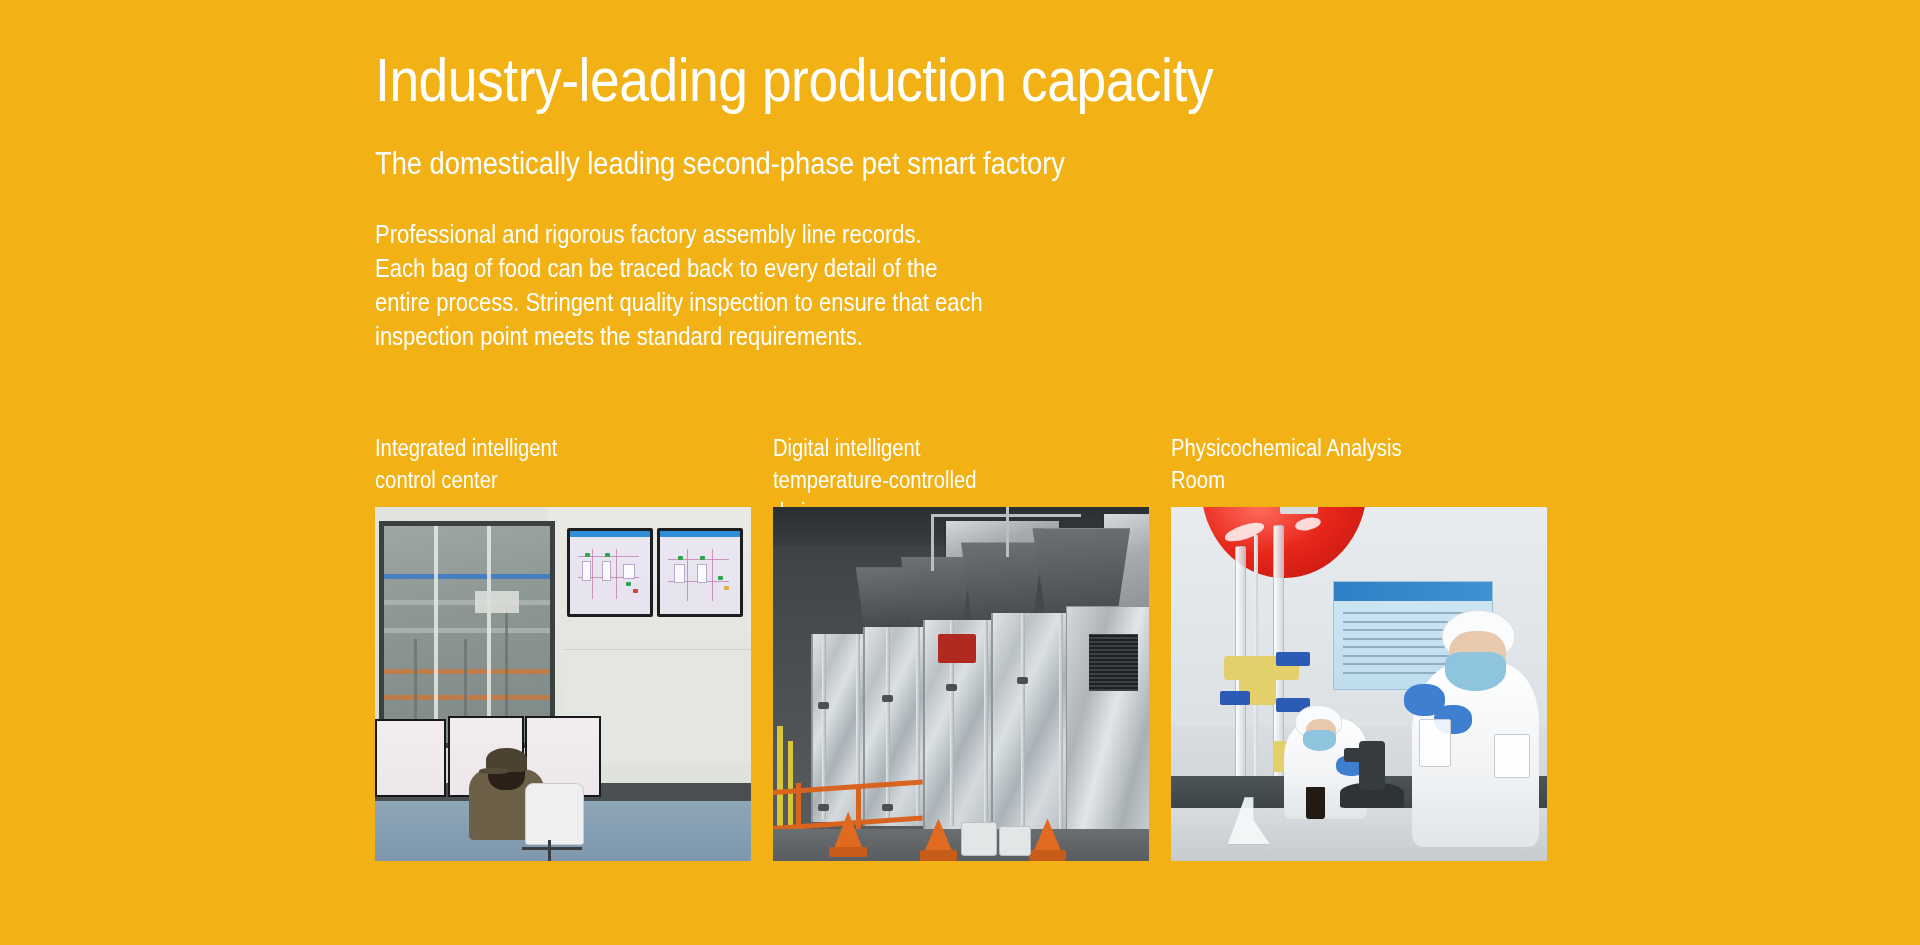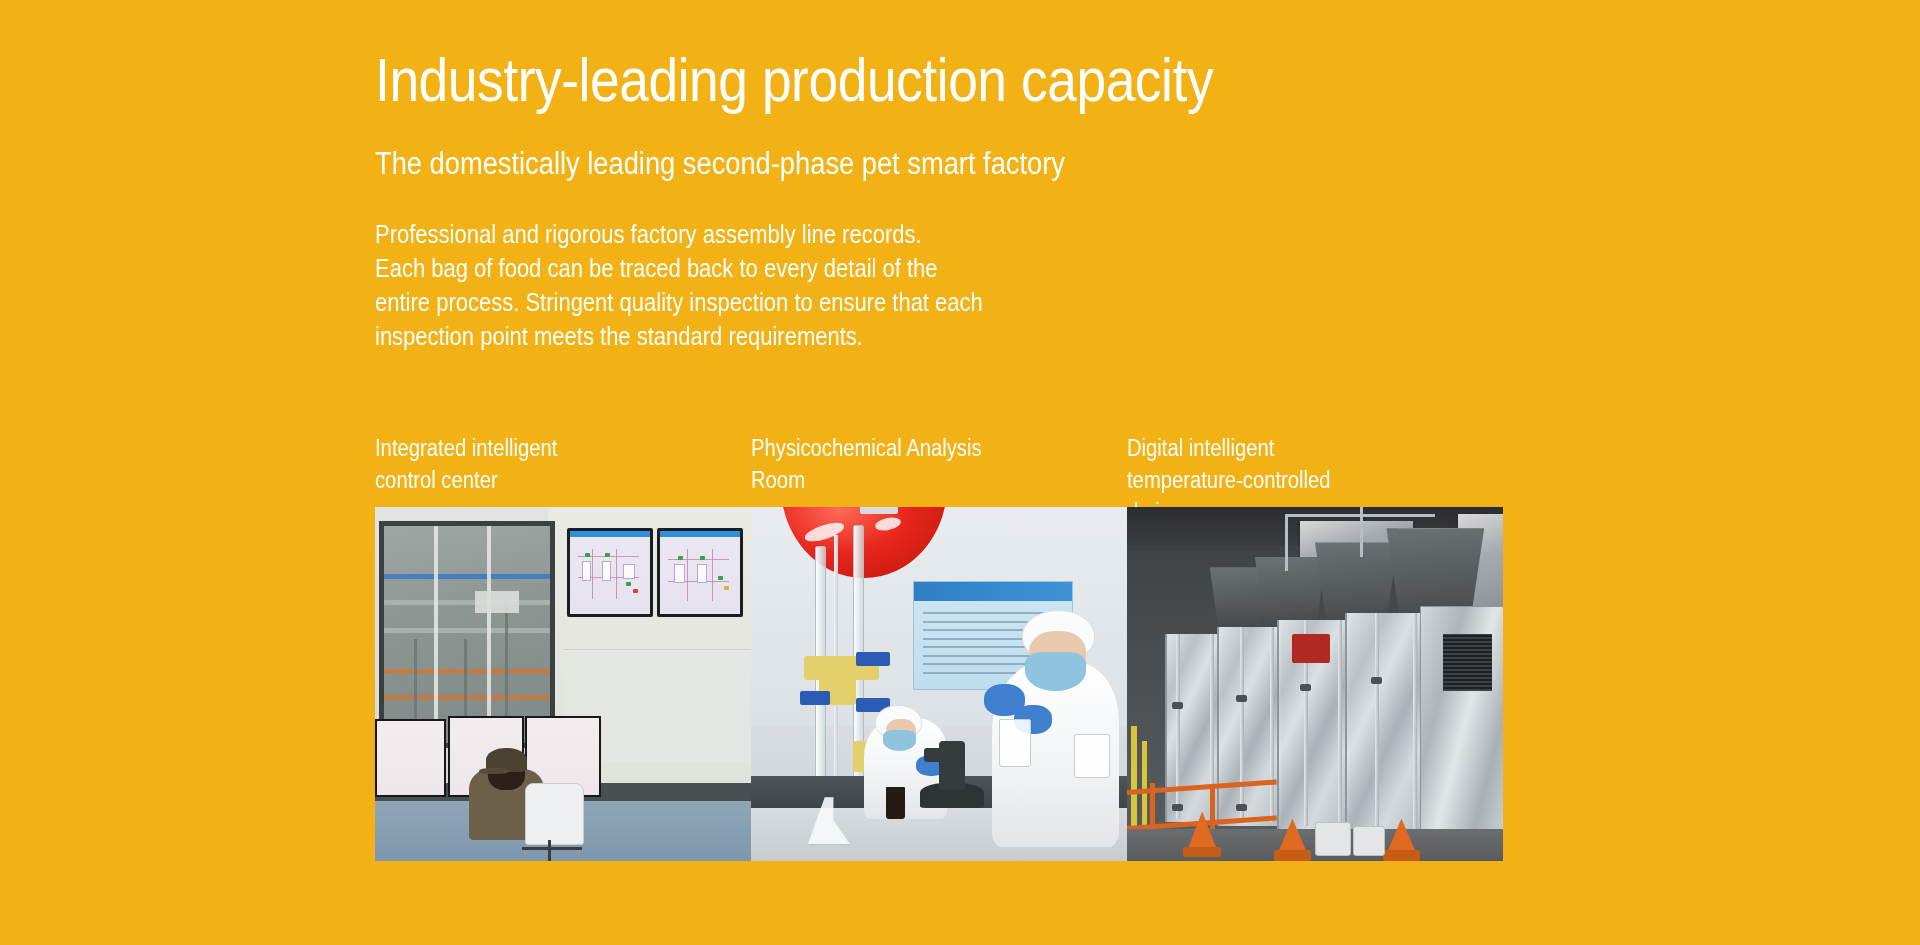--- a/index.html
+++ b/index.html
@@ -68,20 +68,21 @@
     white-space: nowrap;
     margin: 0;
   }
 
   
   .cards {
     position: absolute;
     left: 375px;
     top: 432px;
     display: flex;
+    gap: 22px;
   }
 
   .card {
     width: 376px;
     display: flex;
     flex-direction: column;
   }
 
   .card-caption {
     height: 75px;
@@ -470,20 +471,94 @@
         <div class="person-cap" style="left:29.5%;top:68%;width:11%;height:7%"></div>
 
         <div class="chair" style="left:40%;top:78%;width:15%;height:17%"></div>
         <div class="chair-leg" style="left:46%;top:94%;width:3px;height:6%"></div>
         <div class="chair-leg" style="left:39%;top:96%;width:16%;height:3px"></div>
       </div>
     </div>
 
     <div class="card">
       <div class="card-caption">
+        <div class="caption-line">Digital intelligent</div>
+        <div class="caption-line">temperature-controlled</div>
+        <div class="caption-line">drying oven</div>
+      </div>
+
+      <div class="card-photo p2">
+        <div class="ceiling"></div>
+
+        <div class="duct" style="left:46%;top:4%;width:30%;height:13%"></div>
+        <div class="duct" style="left:72%;top:6%;width:30%;height:14%"></div>
+        <div class="duct" style="left:88%;top:2%;width:14%;height:26%"></div>
+
+        <div class="hood" style="left:22%;top:17%;width:16%;height:17%"></div>
+        <div class="hood" style="left:34%;top:14%;width:19%;height:20%"></div>
+        <div class="hood" style="left:50%;top:10%;width:22%;height:23%"></div>
+        <div class="hood" style="left:69%;top:6%;width:26%;height:26%"></div>
+
+        <div class="frame-beam" style="left:42%;top:2%;width:3px;height:16%"></div>
+        <div class="frame-beam" style="left:62%;top:0;width:3px;height:14%"></div>
+        <div class="frame-beam" style="left:42%;top:2%;width:40%;height:3px"></div>
+
+        <div class="cabinet-glass" style="left:10%;top:36%;width:14%;height:53%"></div>
+        <div class="cabinet-glass" style="left:24%;top:34%;width:16%;height:56%"></div>
+        <div class="cabinet-glass" style="left:40%;top:32%;width:18%;height:59%"></div>
+        <div class="cabinet-glass" style="left:58%;top:30%;width:20%;height:62%"></div>
+
+        <div class="cab-rail" style="left:13%;top:36%;height:52%"></div>
+        <div class="cab-rail" style="left:22%;top:36%;height:52%"></div>
+        <div class="cab-rail" style="left:30%;top:34%;height:55%"></div>
+        <div class="cab-rail" style="left:38%;top:34%;height:55%"></div>
+        <div class="cab-rail" style="left:47%;top:32%;height:58%"></div>
+        <div class="cab-rail" style="left:56%;top:32%;height:58%"></div>
+        <div class="cab-rail" style="left:66%;top:30%;height:61%"></div>
+        <div class="cab-rail" style="left:76%;top:30%;height:61%"></div>
+
+        <div class="cab-latch" style="left:12%;top:55%"></div>
+        <div class="cab-latch" style="left:29%;top:53%"></div>
+        <div class="cab-latch" style="left:46%;top:50%"></div>
+        <div class="cab-latch" style="left:65%;top:48%"></div>
+        <div class="cab-latch" style="left:12%;top:84%"></div>
+        <div class="cab-latch" style="left:29%;top:84%"></div>
+
+        <div class="ss-panel" style="left:78%;top:28%;width:22%;height:64%"></div>
+
+        <div class="vent" style="left:84%;top:36%;width:13%;height:16%">
+          <div class="vent-stripes"></div>
+        </div>
+
+        <div class="red-box" style="left:44%;top:36%;width:10%;height:8%"></div>
+
+        <div class="yellow-pipe" style="left:1%;top:62%;width:6px;height:38%"></div>
+        <div class="yellow-pipe" style="left:4%;top:66%;width:5px;height:34%"></div>
+
+        <div class="rail-orange" style="left:0;top:80%;width:40%;height:5px;transform:rotate(-4deg);transform-origin:left center"></div>
+        <div class="rail-orange" style="left:0;top:90%;width:40%;height:5px;transform:rotate(-4deg);transform-origin:left center"></div>
+        <div class="rail-orange" style="left:6%;top:78%;width:5px;height:20%"></div>
+        <div class="rail-orange" style="left:22%;top:79%;width:5px;height:20%"></div>
+
+        <div class="floor2"></div>
+
+        <div class="cone" style="left:16%;top:86%;width:8%;height:11%"></div>
+        <div class="cone-base" style="left:15%;top:96%;width:10%;height:3%"></div>
+        <div class="cone" style="left:40%;top:88%;width:8%;height:10%"></div>
+        <div class="cone-base" style="left:39%;top:97%;width:10%;height:3%"></div>
+        <div class="cone" style="left:69%;top:88%;width:8%;height:10%"></div>
+        <div class="cone-base" style="left:68%;top:97%;width:10%;height:3%"></div>
+
+        <div class="drum" style="left:50%;top:89%;width:9%;height:9%"></div>
+        <div class="drum" style="left:60%;top:90%;width:8%;height:8%"></div>
+      </div>
+    </div>
+
+    <div class="card">
+      <div class="card-caption">
         <div class="caption-line">Physicochemical Analysis</div>
         <div class="caption-line">Room</div>
       </div>
 
       <div class="card-photo p3">
         <div class="lab-wall"></div>
 
         <div class="lamp"></div>
         <div class="lamp-gloss" style="left:14%;top:5%;width:11%;height:4%;transform:rotate(-18deg)"></div>
         <div class="lamp-gloss" style="left:33%;top:3%;width:7%;height:3.5%;transform:rotate(-12deg)"></div>
@@ -531,88 +606,14 @@
         <div class="glove" style="left:62%;top:50%;width:11%;height:9%"></div>
         <div class="glove" style="left:70%;top:56%;width:10%;height:8%"></div>
 
         <div class="bottle" style="left:66%;top:60%;width:8%;height:13%"></div>
         <div class="bottle" style="left:86%;top:64%;width:9%;height:12%"></div>
         <div class="flask" style="left:15%;top:82%;width:11%;height:13%"></div>
         <div class="vial-dark" style="left:36%;top:79%;width:5%;height:9%"></div>
       </div>
     </div>
 
-    <div class="card">
-      <div class="card-caption">
-        <div class="caption-line">Digital intelligent</div>
-        <div class="caption-line">temperature-controlled</div>
-        <div class="caption-line">drying oven</div>
-      </div>
-
-      <div class="card-photo p2">
-        <div class="ceiling"></div>
-
-        <div class="duct" style="left:46%;top:4%;width:30%;height:13%"></div>
-        <div class="duct" style="left:72%;top:6%;width:30%;height:14%"></div>
-        <div class="duct" style="left:88%;top:2%;width:14%;height:26%"></div>
-
-        <div class="hood" style="left:22%;top:17%;width:16%;height:17%"></div>
-        <div class="hood" style="left:34%;top:14%;width:19%;height:20%"></div>
-        <div class="hood" style="left:50%;top:10%;width:22%;height:23%"></div>
-        <div class="hood" style="left:69%;top:6%;width:26%;height:26%"></div>
-
-        <div class="frame-beam" style="left:42%;top:2%;width:3px;height:16%"></div>
-        <div class="frame-beam" style="left:62%;top:0;width:3px;height:14%"></div>
-        <div class="frame-beam" style="left:42%;top:2%;width:40%;height:3px"></div>
-
-        <div class="cabinet-glass" style="left:10%;top:36%;width:14%;height:53%"></div>
-        <div class="cabinet-glass" style="left:24%;top:34%;width:16%;height:56%"></div>
-        <div class="cabinet-glass" style="left:40%;top:32%;width:18%;height:59%"></div>
-        <div class="cabinet-glass" style="left:58%;top:30%;width:20%;height:62%"></div>
-
-        <div class="cab-rail" style="left:13%;top:36%;height:52%"></div>
-        <div class="cab-rail" style="left:22%;top:36%;height:52%"></div>
-        <div class="cab-rail" style="left:30%;top:34%;height:55%"></div>
-        <div class="cab-rail" style="left:38%;top:34%;height:55%"></div>
-        <div class="cab-rail" style="left:47%;top:32%;height:58%"></div>
-        <div class="cab-rail" style="left:56%;top:32%;height:58%"></div>
-        <div class="cab-rail" style="left:66%;top:30%;height:61%"></div>
-        <div class="cab-rail" style="left:76%;top:30%;height:61%"></div>
-
-        <div class="cab-latch" style="left:12%;top:55%"></div>
-        <div class="cab-latch" style="left:29%;top:53%"></div>
-        <div class="cab-latch" style="left:46%;top:50%"></div>
-        <div class="cab-latch" style="left:65%;top:48%"></div>
-        <div class="cab-latch" style="left:12%;top:84%"></div>
-        <div class="cab-latch" style="left:29%;top:84%"></div>
-
-        <div class="ss-panel" style="left:78%;top:28%;width:22%;height:64%"></div>
-
-        <div class="vent" style="left:84%;top:36%;width:13%;height:16%">
-          <div class="vent-stripes"></div>
-        </div>
-
-        <div class="red-box" style="left:44%;top:36%;width:10%;height:8%"></div>
-
-        <div class="yellow-pipe" style="left:1%;top:62%;width:6px;height:38%"></div>
-        <div class="yellow-pipe" style="left:4%;top:66%;width:5px;height:34%"></div>
-
-        <div class="rail-orange" style="left:0;top:80%;width:40%;height:5px;transform:rotate(-4deg);transform-origin:left center"></div>
-        <div class="rail-orange" style="left:0;top:90%;width:40%;height:5px;transform:rotate(-4deg);transform-origin:left center"></div>
-        <div class="rail-orange" style="left:6%;top:78%;width:5px;height:20%"></div>
-        <div class="rail-orange" style="left:22%;top:79%;width:5px;height:20%"></div>
-
-        <div class="floor2"></div>
-
-        <div class="cone" style="left:16%;top:86%;width:8%;height:11%"></div>
-        <div class="cone-base" style="left:15%;top:96%;width:10%;height:3%"></div>
-        <div class="cone" style="left:40%;top:88%;width:8%;height:10%"></div>
-        <div class="cone-base" style="left:39%;top:97%;width:10%;height:3%"></div>
-        <div class="cone" style="left:69%;top:88%;width:8%;height:10%"></div>
-        <div class="cone-base" style="left:68%;top:97%;width:10%;height:3%"></div>
-
-        <div class="drum" style="left:50%;top:89%;width:9%;height:9%"></div>
-        <div class="drum" style="left:60%;top:90%;width:8%;height:8%"></div>
-      </div>
-    </div>
-
   </div>
 </div>
 
 </body></html>

